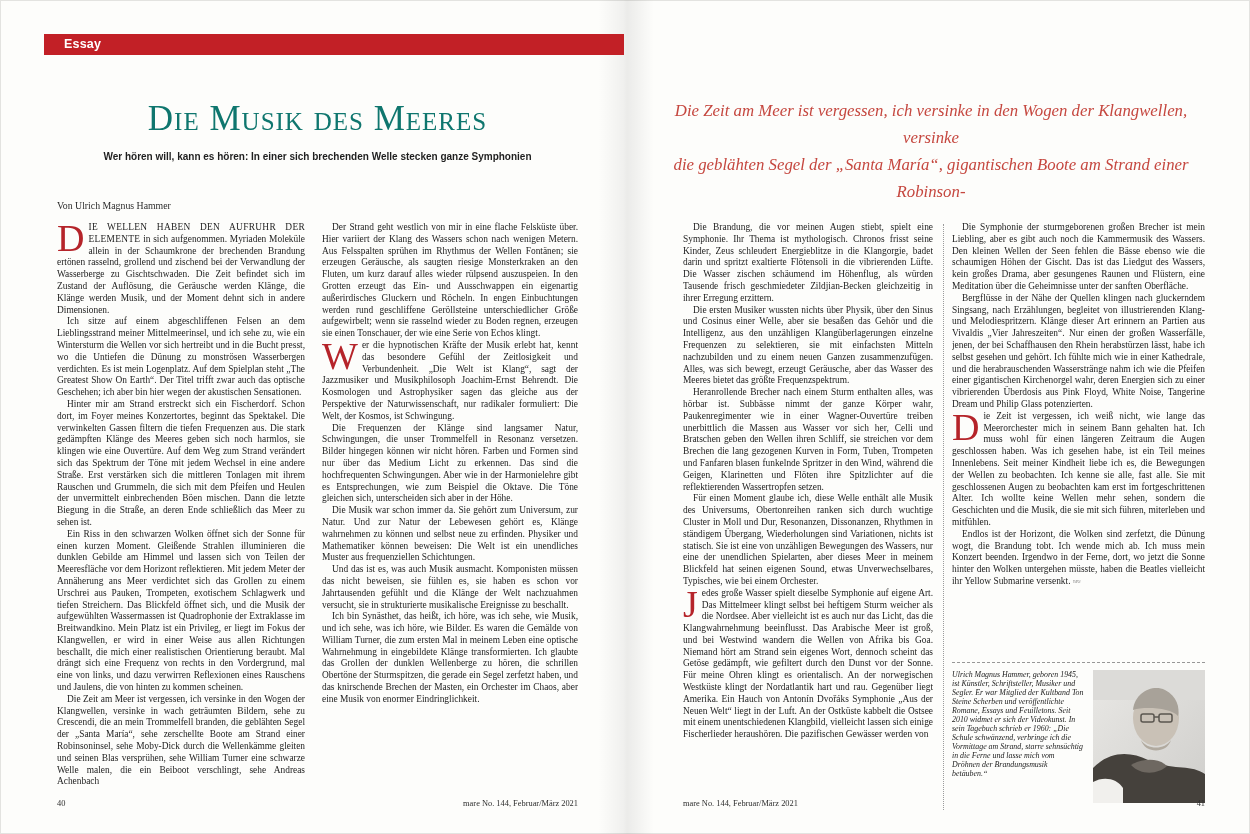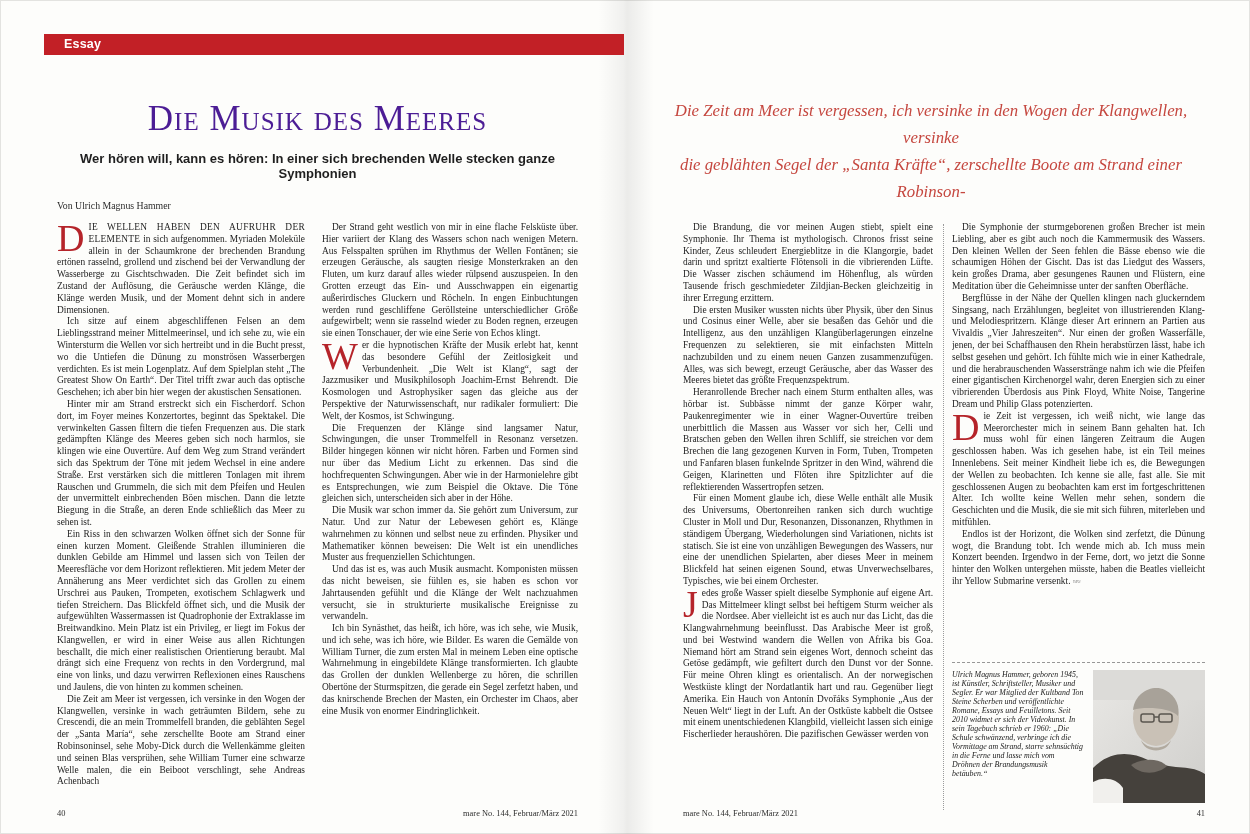--- a/index.html
+++ b/index.html
@@ -11,23 +11,23 @@
   }
   .spread-edge{position:absolute;inset:0;box-shadow:inset 0 0 0 1px #e3e3e0;pointer-events:none;}
   .gutter{position:absolute;left:598px;top:0;width:56px;height:834px;
     background:linear-gradient(90deg,rgba(0,0,0,0) 0%,rgba(0,0,0,0.05) 45%,rgba(0,0,0,0.07) 52%,rgba(0,0,0,0) 100%);}
   
   .kicker-bar{position:absolute;left:44px;top:34px;width:580px;height:21px;background:#c22026;
     color:#fff;font-family:"Liberation Sans",sans-serif;font-weight:bold;font-size:12.5px;
     line-height:21px;padding-left:20px;box-sizing:border-box;letter-spacing:0.2px;}
   
   .title{position:absolute;left:57px;top:101px;width:521px;text-align:center;
-    font-variant:small-caps;font-size:35px;line-height:36px;letter-spacing:1px;color:#4c1d95;}
+    font-variant:small-caps;font-size:35px;line-height:36px;letter-spacing:1px;color:#0f766e;}
   .subtitle{position:absolute;left:47px;top:151px;width:541px;text-align:center;
-    font-family:"Liberation Sans",sans-serif;font-weight:bold;font-size:13px;color:#1f1f1f;}
+    font-family:"Liberation Sans",sans-serif;font-weight:bold;font-size:10px;color:#1f1f1f;}
   .byline{position:absolute;left:57px;top:200px;font-size:9.8px;color:#2c2c2c;}
   
   .quote{position:absolute;left:650px;top:97px;width:562px;text-align:center;
     color:#c5473f;font-style:italic;font-size:16.8px;line-height:27px;}
   
   .col{position:absolute;top:222px;height:590px;overflow:hidden;
     font-size:9.4px;line-height:11.8px;text-align:justify;hyphens:auto;-webkit-hyphens:auto;}
   #col-l1{left:57px;width:248px;}
   #col-l2{left:322px;width:256px;}
   #col-r1{left:683px;width:250px;}
@@ -40,21 +40,21 @@
   
   .vsep{position:absolute;left:943px;top:224px;height:586px;border-left:1px dotted #9b9b9b;}
   
   .bio{position:absolute;left:952px;top:662px;width:253px;}
   .bio-rule{border-top:1px dashed #979797;height:0;margin-bottom:7px;}
   .bio-inner{display:flex;gap:9px;}
   .bio-text{width:132px;font-style:italic;font-size:7.9px;line-height:9px;color:#222;text-align:left;}
   .bio-photo{width:112px;height:133px;flex:0 0 auto;}
   .bio-photo svg{display:block;width:112px;height:133px;}
   
-  .footer{position:absolute;top:799px;font-size:8.4px;color:#2e2e2e;margin-top:10px;}
+  .footer{position:absolute;top:799px;font-size:8.4px;color:#2e2e2e;}
   #folio-left{left:57px;}
   #issue-left{left:300px;width:278px;text-align:right;}
   #issue-right{left:683px;}
   #folio-right{left:1100px;width:105px;text-align:right;}
 </style>
 </head>
 <body>
 
 <div class="spread-edge"></div>
 <div class="gutter"></div>
@@ -62,21 +62,21 @@
 <div class="kicker-bar">
   <span>Essay</span>
 </div>
 
 <div class="title">Die Musik des Meeres</div>
 <div class="subtitle">Wer hören will, kann es hören: In einer sich brechenden Welle stecken ganze Symphonien</div>
 <div class="byline">Von Ulrich Magnus Hammer</div>
 
 <div class="quote">
   <div>Die Zeit am Meer ist vergessen, ich versinke in den Wogen der Klangwellen, versinke</div>
-  <div>die geblähten Segel der „Santa Kräfte“, zerschellte Boote am Strand einer Robinson-</div>
+  <div>die geblähten Segel der „Santa María“, gigantischen Boote am Strand einer Robinson-</div>
 </div>
 
 <div class="col" id="col-l1">
   <p class="para">
     <span class="drop">D</span>
     <span class="lead">IE WELLEN HABEN DEN AUFRUHR DER ELEMENTE</span>
     <span>in sich aufgenommen. Myriaden Moleküle allein in der Schaumkrone der brechenden Brandung ertönen rasselnd, grollend und zischend bei der Verwandlung der Wasserberge zu Gischtschwaden. Die Zeit befindet sich im Zustand der Auflösung, die Geräusche werden Klänge, die Klänge werden Musik, und der Moment dehnt sich in andere Dimensionen.</span>
   </p>
   <p class="para indent"><span>Ich sitze auf einem abgeschliffenen Felsen an dem Lieblingsstrand meiner Mittelmeerinsel, und ich sehe zu, wie ein Wintersturm die Wellen vor sich hertreibt und in die Bucht presst, wo die Untiefen die Dünung zu monströsen Wasserbergen verdichten. Es ist mein Logenplatz. Auf dem Spielplan steht „The Greatest Show On Earth“. Der Titel trifft zwar auch das optische Geschehen; ich aber bin hier wegen der akustischen Sensationen.</span></p>
   <p class="para indent"><span>Hinter mir am Strand erstreckt sich ein Fischerdorf. Schon dort, im Foyer meines Konzertortes, beginnt das Spektakel. Die verwinkelten Gassen filtern die tiefen Frequenzen aus. Die stark gedämpften Klänge des Meeres geben sich noch harmlos, sie klingen wie eine Ouvertüre. Auf dem Weg zum Strand verändert sich das Spektrum der Töne mit jedem Wechsel in eine andere Straße. Erst verstärken sich die mittleren Tonlagen mit ihrem Rauschen und Grummeln, die sich mit dem Pfeifen und Heulen der unvermittelt einbrechenden Böen mischen. Dann die letzte Biegung in die Straße, an deren Ende schließlich das Meer zu sehen ist.</span></p>
@@ -85,21 +85,21 @@
 </div>
 
 <div class="col" id="col-l2">
   <p class="para indent"><span>Der Strand geht westlich von mir in eine flache Felsküste über. Hier variiert der Klang des Wassers schon nach wenigen Metern. Aus Felsspalten sprühen im Rhythmus der Wellen Fontänen; sie erzeugen Geräusche, als saugten riesige Monsterkraken an den Fluten, um kurz darauf alles wieder rülpsend auszuspeien. In den Grotten erzeugt das Ein- und Ausschwappen ein eigenartig außerirdisches Gluckern und Röcheln. In engen Einbuchtungen werden rund geschliffene Geröllsteine unterschiedlicher Größe aufgewirbelt; wenn sie rasselnd wieder zu Boden regnen, erzeugen sie einen Tonschauer, der wie eine Serie von Echos klingt.</span></p>
   <p class="para">
     <span class="drop">W</span>
     <span>er die hypnotischen Kräfte der Musik erlebt hat, kennt das besondere Gefühl der Zeitlosigkeit und Verbundenheit. „Die Welt ist Klang“, sagt der Jazzmusiker und Musikphilosoph Joachim-Ernst Behrendt. Die Kosmologen und Astrophysiker sagen das gleiche aus der Perspektive der Naturwissenschaft, nur radikaler formuliert: Die Welt, der Kosmos, ist Schwingung.</span>
   </p>
   <p class="para indent"><span>Die Frequenzen der Klänge sind langsamer Natur, Schwingungen, die unser Trommelfell in Resonanz versetzen. Bilder hingegen können wir nicht hören. Farben und Formen sind nur über das Medium Licht zu erkennen. Das sind die hochfrequenten Schwingungen. Aber wie in der Harmonielehre gibt es Entsprechungen, wie zum Beispiel die Oktave. Die Töne gleichen sich, unterscheiden sich aber in der Höhe.</span></p>
   <p class="para indent"><span>Die Musik war schon immer da. Sie gehört zum Universum, zur Natur. Und zur Natur der Lebewesen gehört es, Klänge wahrnehmen zu können und selbst neue zu erfinden. Physiker und Mathematiker können beweisen: Die Welt ist ein unendliches Muster aus frequenziellen Schichtungen.</span></p>
-  <p class="para indent"><span>Und das ist es, was auch Musik ausmacht. Komponisten müssen das nicht beweisen, sie fühlen es, sie haben es schon vor Jahrtausenden gefühlt und die Klänge der Welt nachzuahmen versucht, sie in strukturierte musikalische Ereignisse zu verwandeln.</span></p>
+  <p class="para indent"><span>Und das ist es, was auch Musik ausmacht. Komponisten müssen das nicht beweisen, sie fühlen es, sie haben es schon vor Jahrtausenden gefühlt und die Klänge der Welt nachzuahmen versucht, sie in strukturierte musikalische Ereignisse zu beschallt.</span></p>
   <p class="para indent"><span>Ich bin Synästhet, das heißt, ich höre, was ich sehe, wie Musik, und ich sehe, was ich höre, wie Bilder. Es waren die Gemälde von William Turner, die zum ersten Mal in meinem Leben eine optische Wahrnehmung in eingebildete Klänge transformierten. Ich glaubte das Grollen der dunklen Wellenberge zu hören, die schrillen Obertöne der Sturmspitzen, die gerade ein Segel zerfetzt haben, und das knirschende Brechen der Masten, ein Orchester im Chaos, aber eine Musik von enormer Eindringlichkeit.</span></p>
 </div>
 
 <div class="vsep"></div>
 
 <div class="col" id="col-r1">
   <p class="para indent"><span>Die Brandung, die vor meinen Augen stiebt, spielt eine Symphonie. Ihr Thema ist mythologisch. Chronos frisst seine Kinder, Zeus schleudert Energieblitze in die Klangorgie, badet darin und spritzt exaltierte Flötensoli in die vibrierenden Lüfte. Die Wasser zischen schäumend im Höhenflug, als würden Tausende frisch geschmiedeter Zildjian-Becken gleichzeitig in ihrer Erregung erzittern.</span></p>
   <p class="para indent"><span>Die ersten Musiker wussten nichts über Physik, über den Sinus und Cosinus einer Welle, aber sie besaßen das Gehör und die Intelligenz, aus den unzähligen Klangüberlagerungen einzelne Frequenzen zu selektieren, sie mit einfachsten Mitteln nachzubilden und zu einem neuen Ganzen zusammenzufügen. Alles, was sich bewegt, erzeugt Geräusche, aber das Wasser des Meeres bietet das größte Frequenzspektrum.</span></p>
   <p class="para indent"><span>Heranrollende Brecher nach einem Sturm enthalten alles, was hörbar ist. Subbässe nimmt der ganze Körper wahr, Paukenregimenter wie in einer Wagner-Ouvertüre treiben unerbittlich die Massen aus Wasser vor sich her, Celli und Bratschen geben den Wellen ihren Schliff, sie streichen vor dem Brechen die lang gezogenen Kurven in Form, Tuben, Trompeten und Fanfaren blasen funkelnde Spritzer in den Wind, während die Geigen, Klarinetten und Flöten ihre Spitzlichter auf die reflektierenden Wassertropfen setzen.</span></p>
   <p class="para indent"><span>Für einen Moment glaube ich, diese Welle enthält alle Musik des Universums, Obertonreihen ranken sich durch wuchtige Cluster in Moll und Dur, Resonanzen, Dissonanzen, Rhythmen in ständigem Übergang, Wiederholungen sind Variationen, nichts ist statisch. Sie ist eine von unzähligen Bewegungen des Wassers, nur eine der unendlichen Spielarten, aber dieses Meer in meinem Blickfeld hat seinen eigenen Sound, etwas Unverwechselbares, Typisches, wie bei einem Orchester.</span></p>

